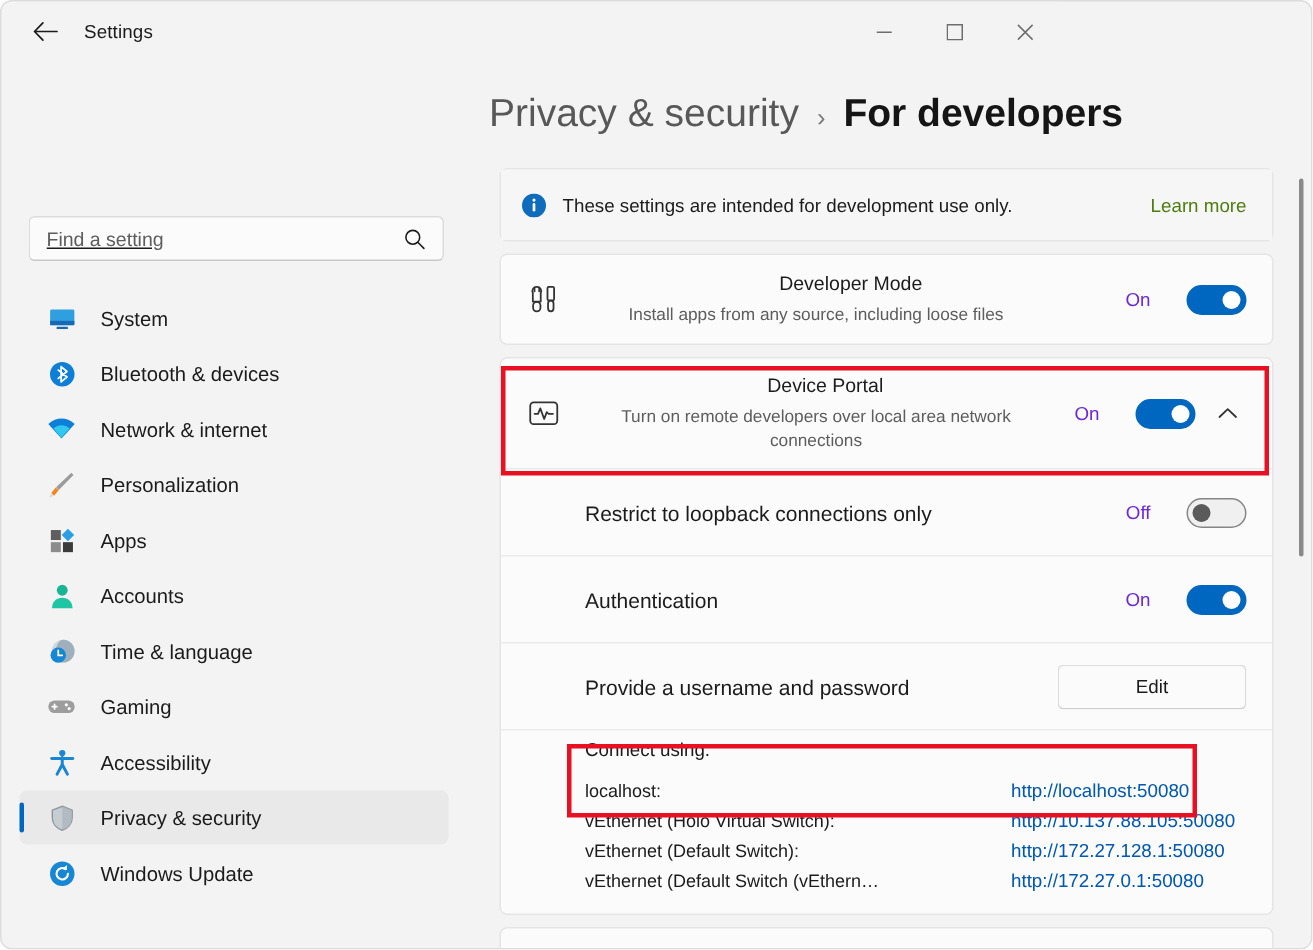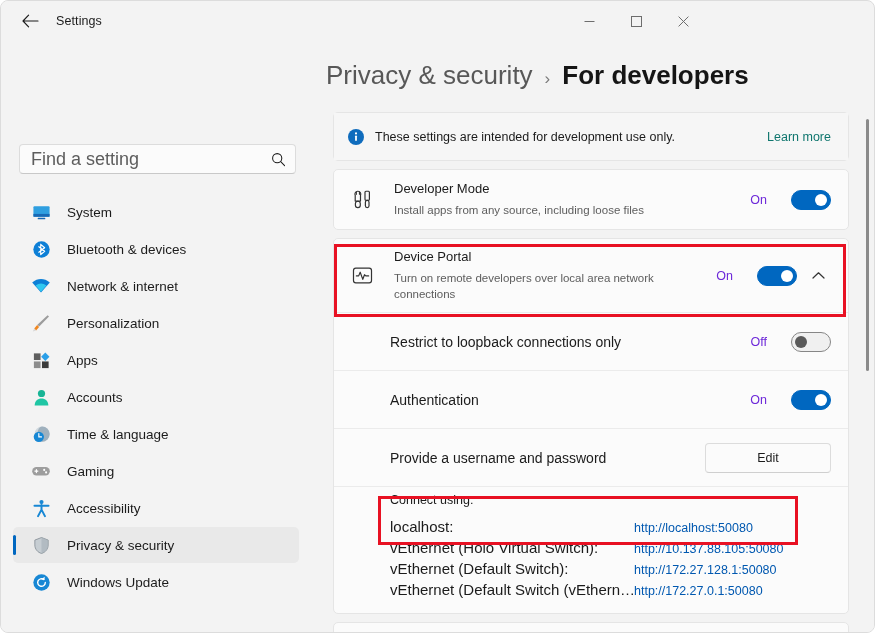--- a/index.html
+++ b/index.html
@@ -57,21 +57,21 @@
     border: 1px solid #dcdcdc;
     border-bottom: 1px solid #c8c8c8;
     border-radius: 4px;
     display: flex; align-items: center;
     cursor: text;
   }
   .search-wrap input {
     flex: 1; border: none; outline: none; background: transparent;
     padding: 0 8px 0 11px;
     font-family: "Liberation Sans", sans-serif;
-    font-size: 18px; color: #1b1b1b;
+    font-size: 13px; color: #1b1b1b; text-decoration: underline;
   }
   .search-wrap input::placeholder { color: #5d5d5d; }
   .search-icon { margin-right: 11px; display: flex; }
 
   .nav { position: absolute; top: 152px; left: 0; width: 310px; }
   .nav-item {
     position: relative;
     display: flex; align-items: center;
     height: 36px; margin: 1px 12px;
     border-radius: 5px;
@@ -129,37 +129,37 @@
     padding: 0 17px 0 14px;
     background: #f6f6f6;
   }
   .banner-icon { flex: none; display: flex; }
   .banner-text {
     margin-left: 11px;
     font-size: 12.5px; color: #1b1b1b;
     flex: 1;
   }
   .banner-link {
-    font-size: 12.5px; color: #0f766e;
+    font-size: 12.5px; color: #4d7c0f;
     text-decoration: none; cursor: pointer;
     white-space: nowrap;
     text-align: right;
   }
 
   
   .setting {
     display: flex; align-items: center;
     min-height: 59px;
     padding: 10px 17px 10px 14px;
   }
   .setting-icon {
     width: 28px; height: 28px; flex: none;
     display: flex; align-items: center; justify-content: center;
   }
-  .setting-body { margin-left: 18px; flex: 1; min-width: 0; }
+  .setting-body { margin-left: 18px; flex: 1; min-width: 0; text-align: center; }
   .setting-title { font-size: 13px; color: #1b1b1b; }
   .setting-desc {
     font-size: 11.5px; color: #5d5d5d;
     margin-top: 6px; line-height: 16px;
     max-width: 300px;
   }
   .setting-right {
     display: flex; align-items: center; flex: none;
     margin-left: 10px;
   }
@@ -211,22 +211,22 @@
   .connect {
     padding: 2px 17px 12px 56px;
     border-top: 1px solid #ebebeb;
   }
   .connect-head { font-size: 12.5px; color: #1b1b1b; padding: 4px 0 10px; }
   .conn-row {
     display: flex; align-items: baseline;
     line-height: 20px;
   }
   .conn-name {
-    font-size: 15px; color: #1b1b1b;
-    width: 244px; flex: none;
+    font-size: 12px; color: #1b1b1b;
+    width: 284px; flex: none;
     white-space: nowrap; overflow: hidden;
   }
   .conn-url {
     font-size: 12.5px; color: #0058b0;
     text-decoration: none; cursor: pointer; white-space: nowrap;
   }
 
   .card-stub { height: 22px; }
 
   

